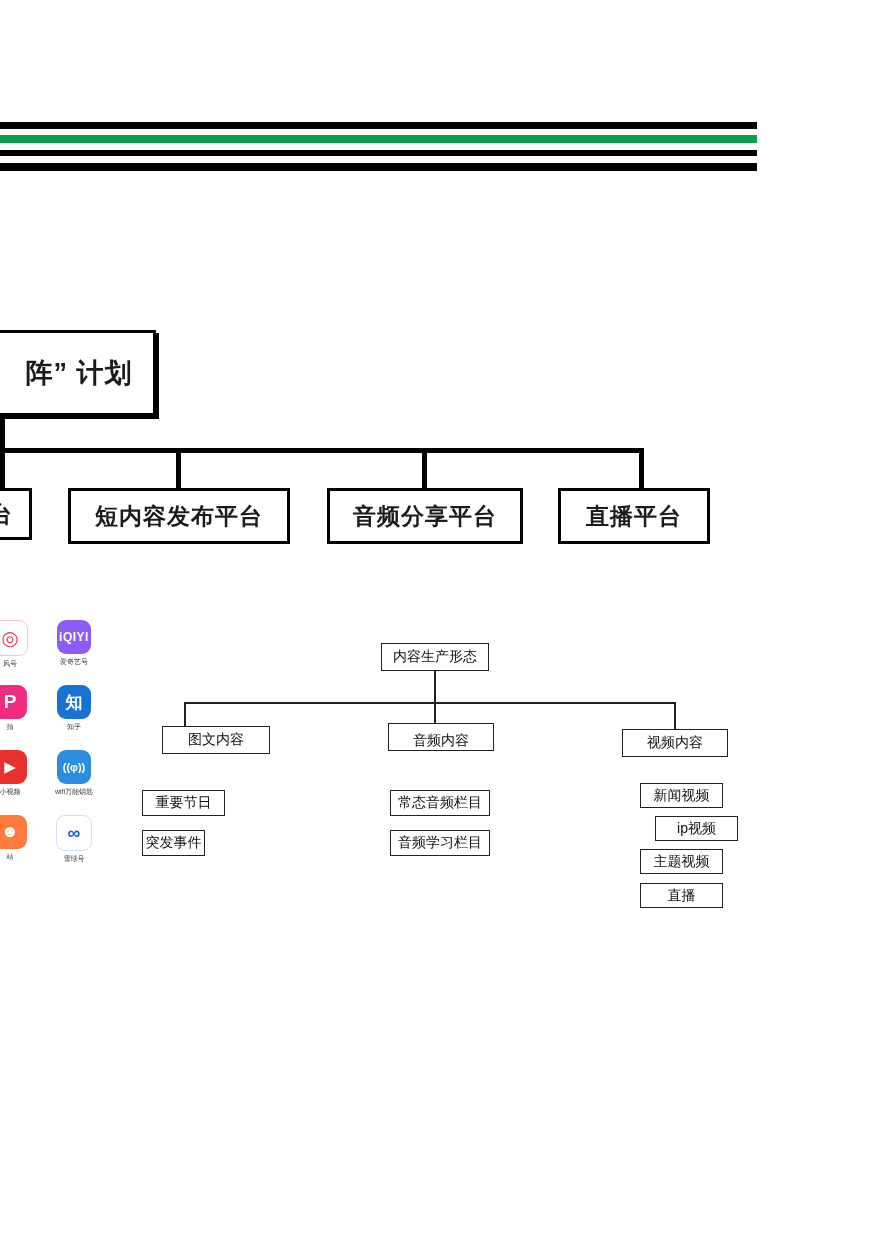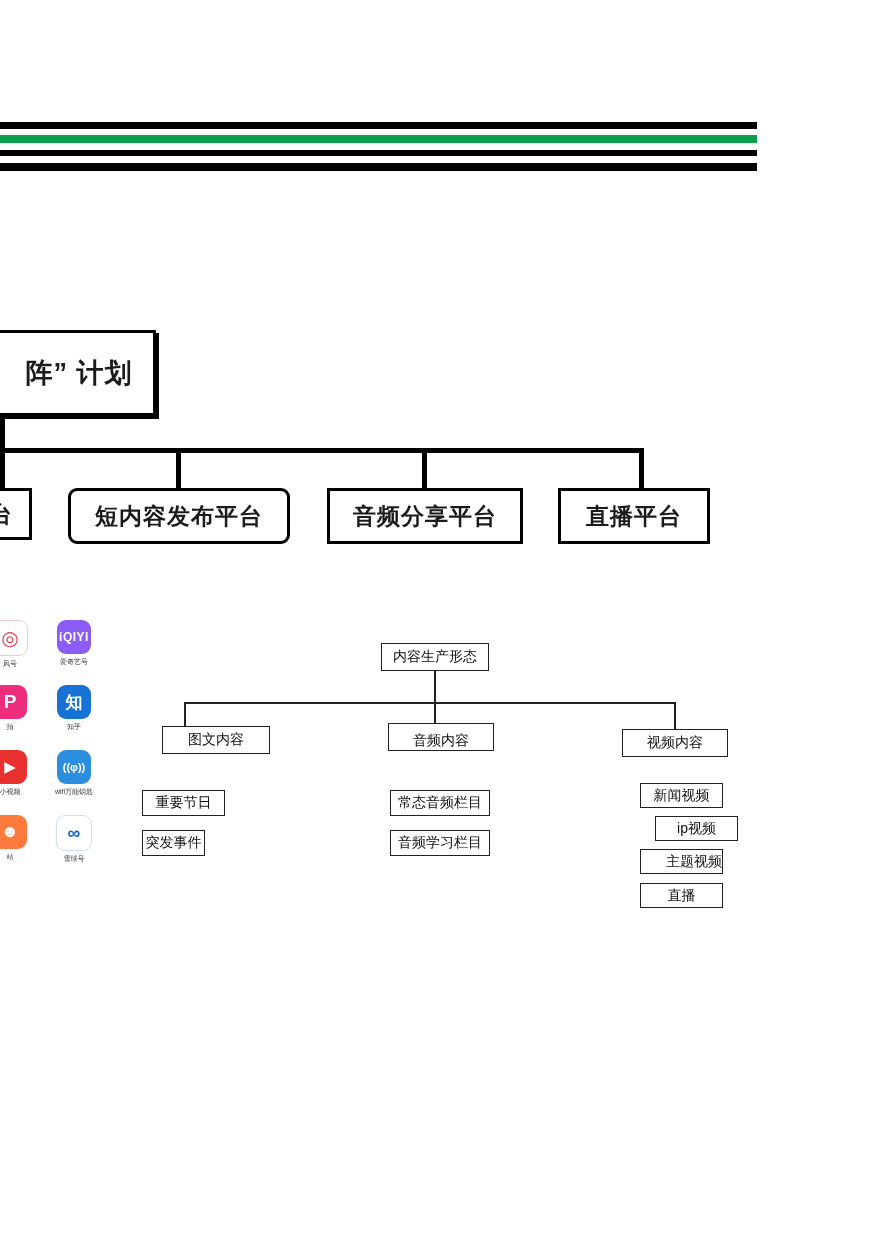--- a/index.html
+++ b/index.html
@@ -120,21 +120,21 @@
 
     <div class="connector" style="left:0px;top:448px;width:5px;height:42px;"></div>
     <div class="connector" style="left:176px;top:448px;width:5px;height:42px;"></div>
     <div class="connector" style="left:422px;top:448px;width:5px;height:42px;"></div>
     <div class="connector" style="left:639px;top:448px;width:5px;height:42px;"></div>
 
     <div class="thick-box level2" style="left:-30px;top:488px;width:62px;height:52px;">
       <span>台</span>
     </div>
 
-    <div class="thick-box level2" style="left:68px;top:488px;width:222px;height:56px;border-radius:9px;">
+    <div class="thick-box level2" style="left:68px;top:488px;width:222px;height:56px;">
       <span>短内容发布平台</span>
     </div>
 
     <div class="thick-box level2" style="left:327px;top:488px;width:196px;height:56px;">
       <span>音频分享平台</span>
     </div>
 
     <div class="thick-box level2" style="left:558px;top:488px;width:152px;height:56px;">
       <span>直播平台</span>
     </div>
@@ -219,21 +219,21 @@
 
     <div class="thin-box" style="left:622px;top:729px;width:106px;height:28px;">
       <span>视频内容</span>
     </div>
     <div class="thin-box" style="left:640px;top:783px;width:83px;height:25px;">
       <span>新闻视频</span>
     </div>
     <div class="thin-box" style="left:640px;top:816px;width:83px;height:25px;margin-left:15px;">
       <span>ip视频</span>
     </div>
-    <div class="thin-box" style="left:640px;top:849px;width:83px;height:25px;justify-content:flex-end;">
+    <div class="thin-box" style="left:640px;top:849px;width:83px;height:25px;">
       <span>主题视频</span>
     </div>
     <div class="thin-box" style="left:640px;top:883px;width:83px;height:25px;">
       <span>直播</span>
     </div>
   </div>
 
 </div>
 
 </body></html>

